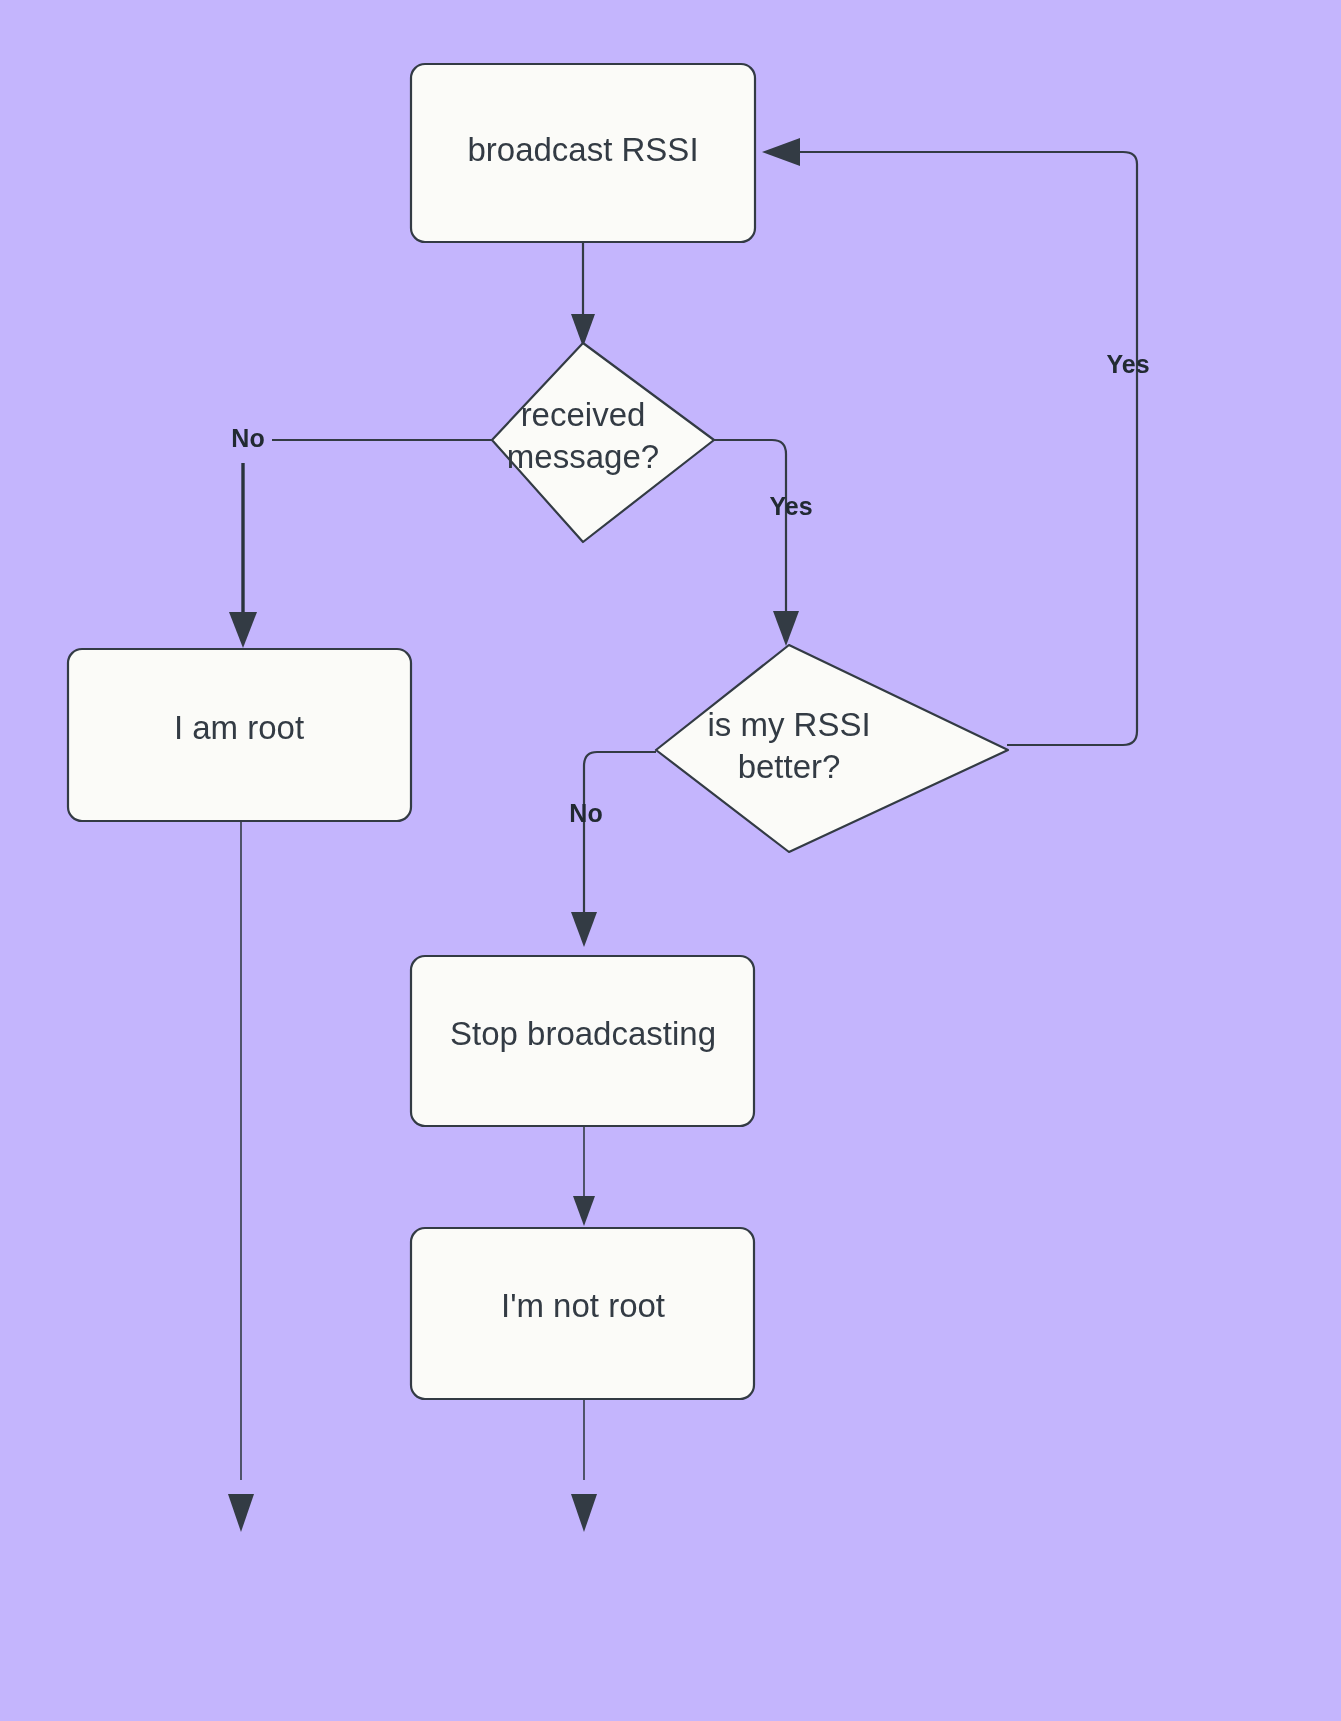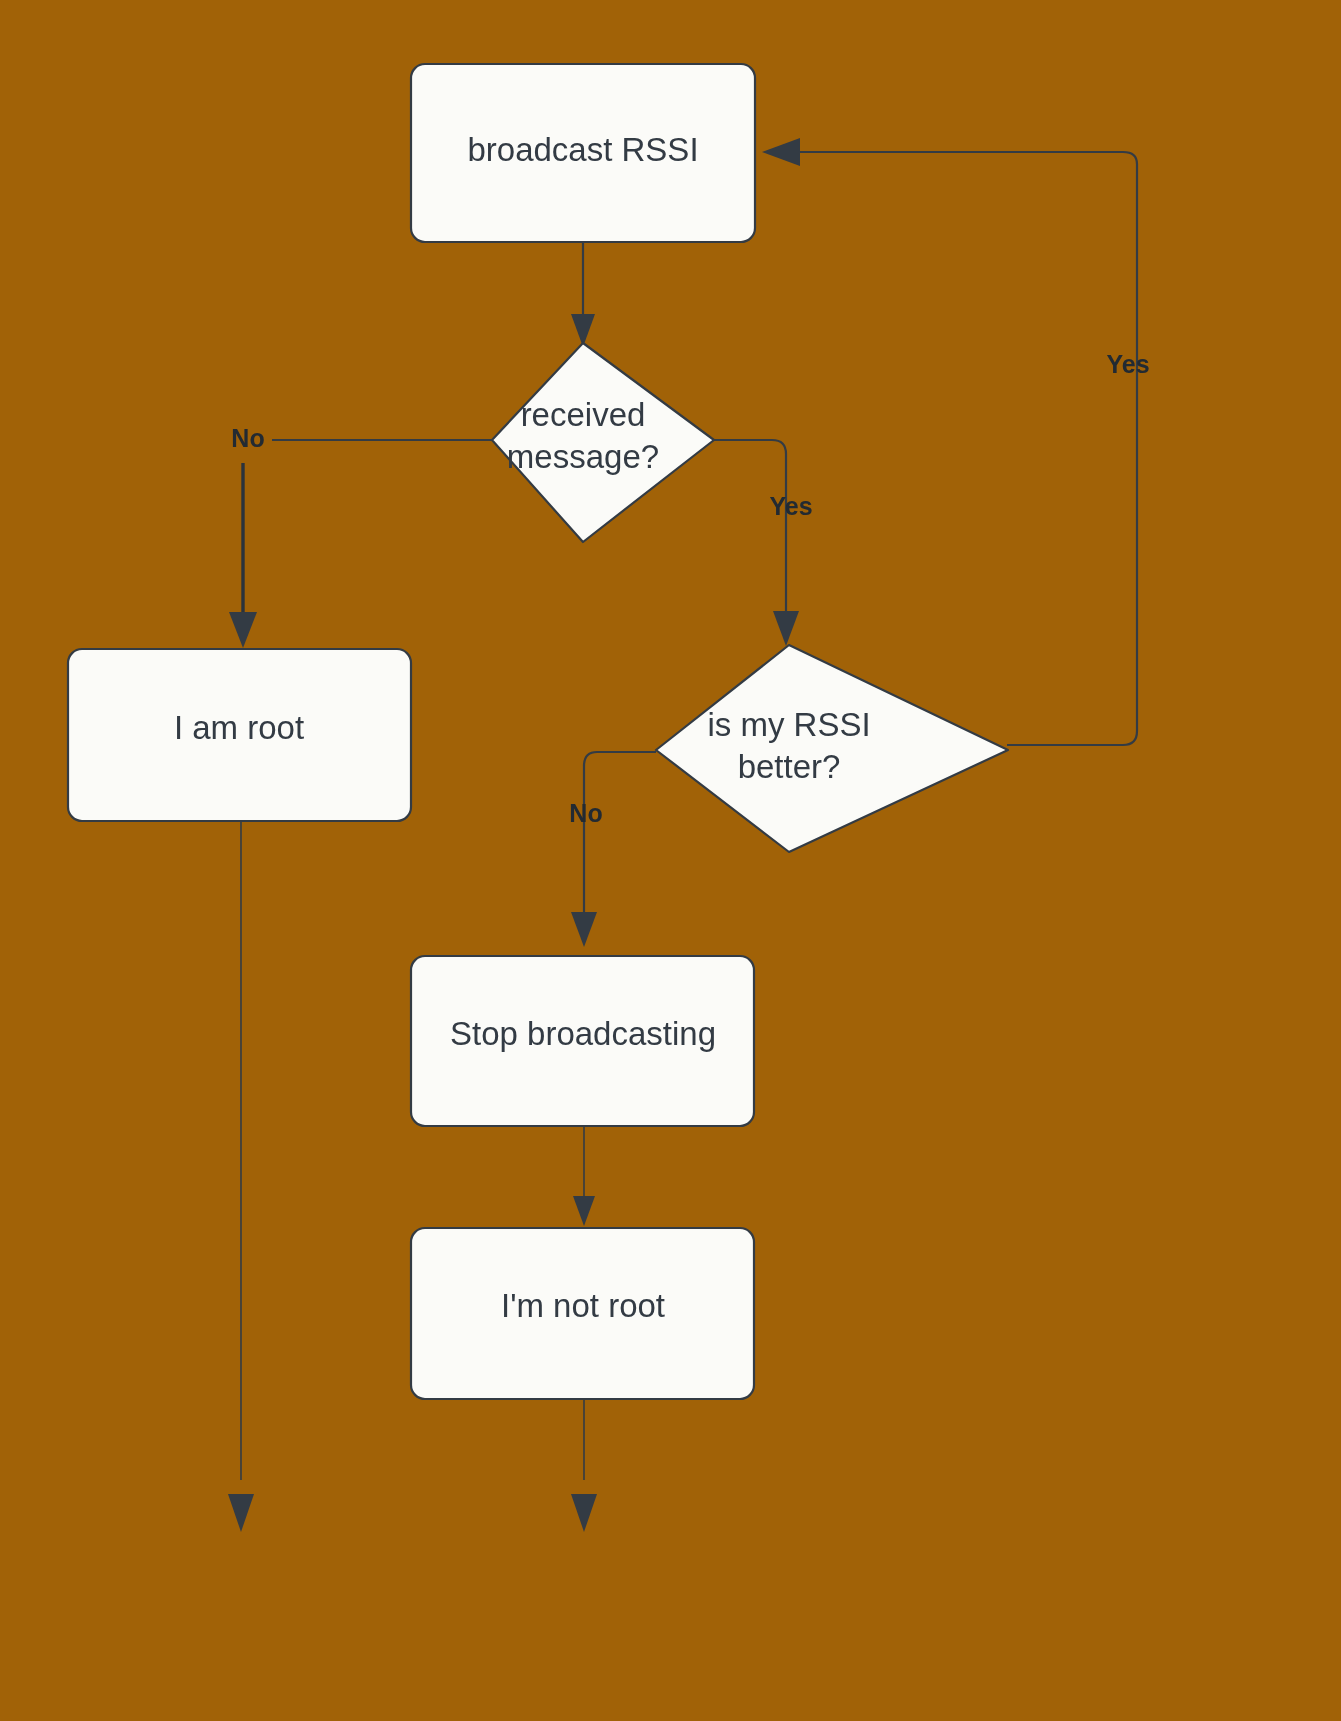--- a/index.html
+++ b/index.html
@@ -10,21 +10,21 @@
   body {
     width: 1341px;
     height: 1721px;
     font-family: "Liberation Sans", sans-serif;
     overflow: hidden;
   }
   #flowchart-root {
     position: relative;
     width: 1341px;
     height: 1721px;
-    background: #a16207;
+    background: #c4b5fd;
   }
   svg#diagram-canvas {
     position: absolute;
     top: 0;
     left: 0;
     width: 1341px;
     height: 1721px;
   }
   .node-shape {
     fill: #fbfbf8;

